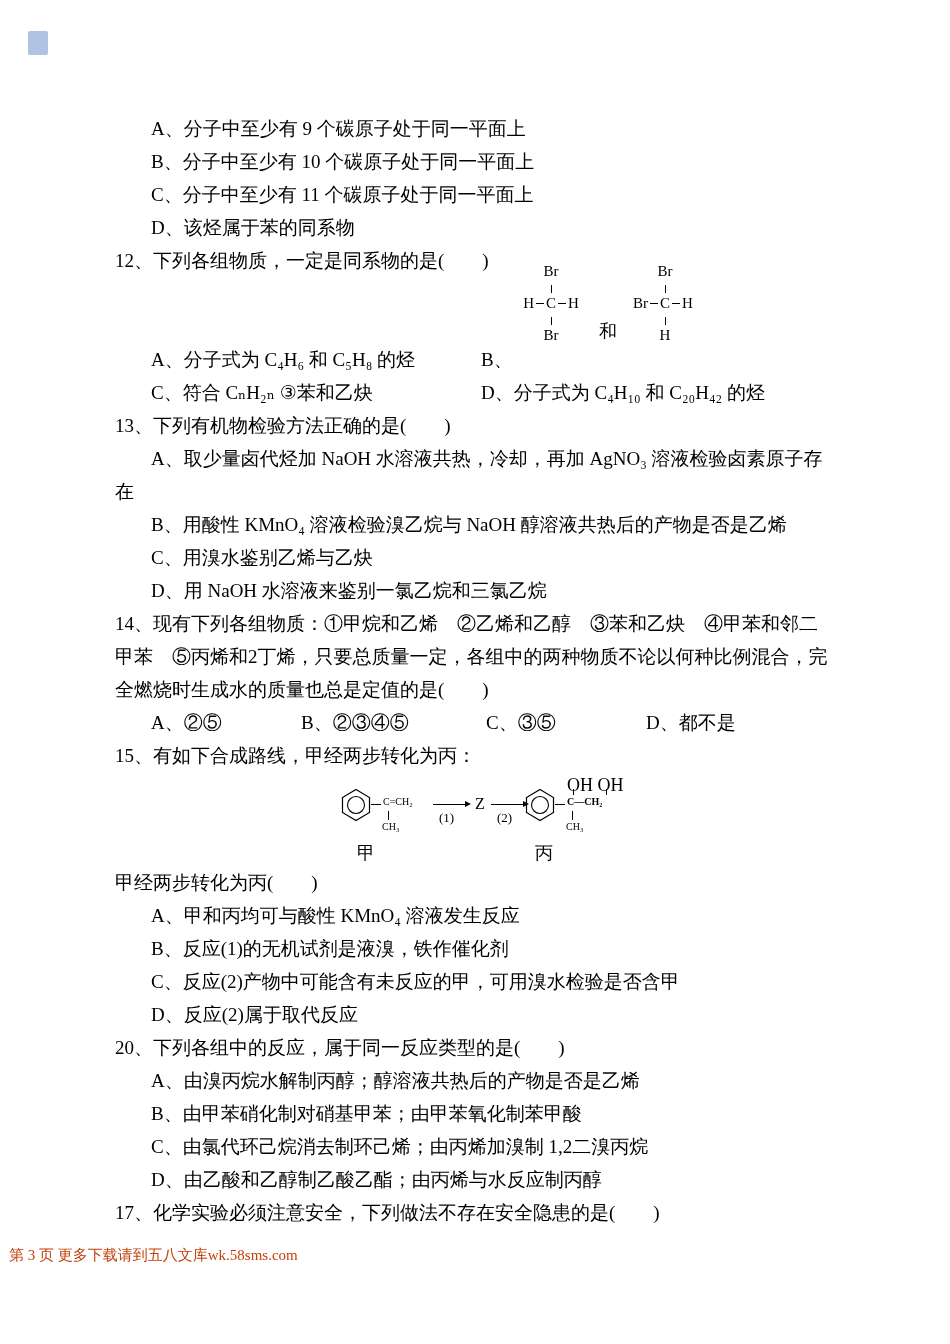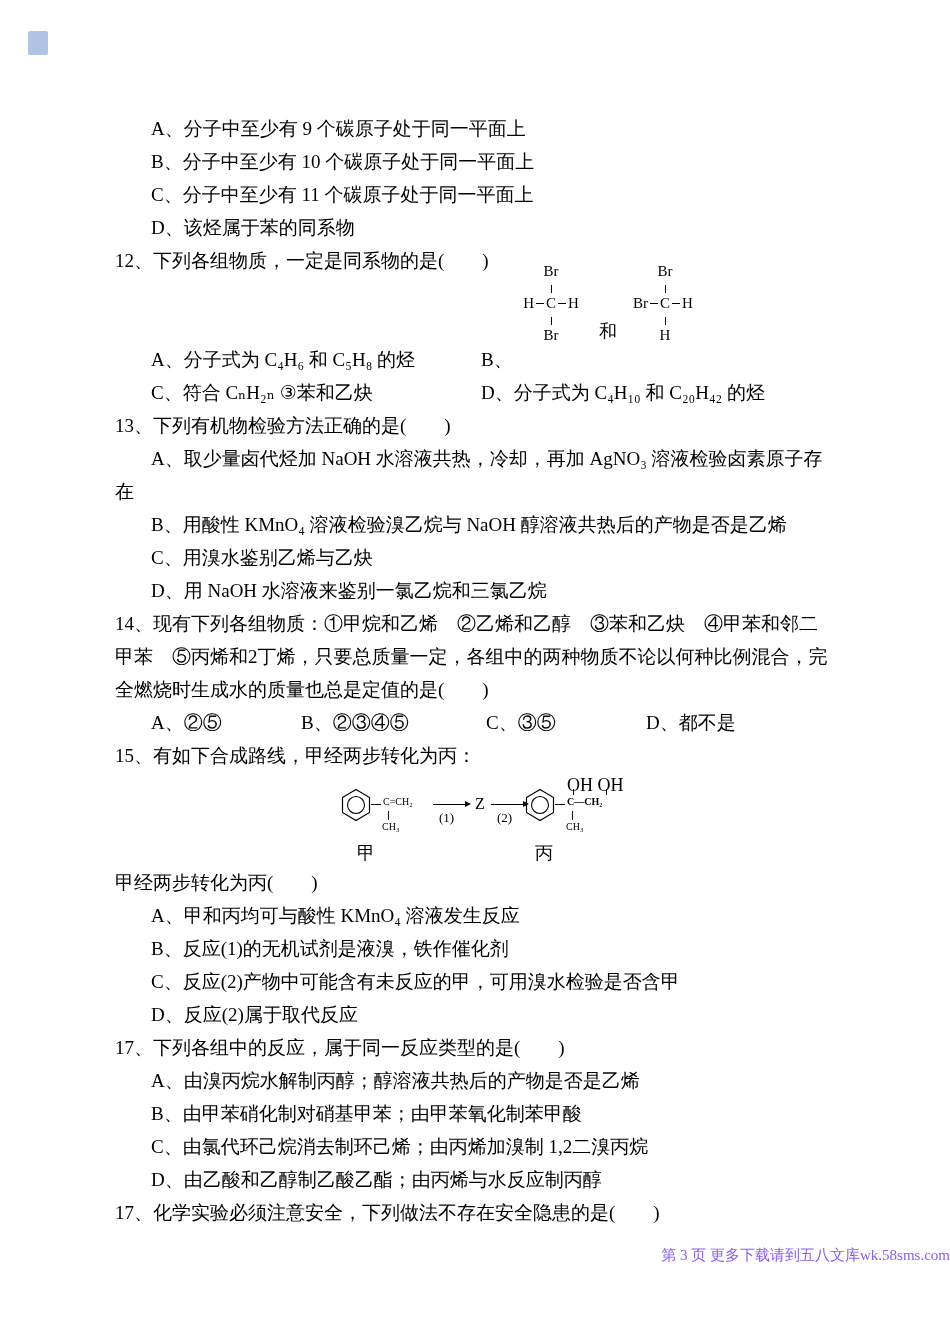--- a/index.html
+++ b/index.html
@@ -59,22 +59,22 @@
   .l2 { left:168px; }
   .zint { left:146px; top:22px; font-size:16px; }
   .bing-oh { left:238px; top:2px; font-size:18px; }
   .bvb1 { left:244px; top:15px; height:6px; }
   .bvb2 { left:277px; top:15px; height:6px; }
   .bing-chain { left:238px; top:23px;font-weight:bold; }
   .bvb3 { left:243px; top:37px; height:9px; }
   .bing-sub { left:237px; top:48px; }
   .n-bing { left:206px; top:70px; }
 
-  .footer { position:absolute; left:9px; right:0; top:1246px; text-align:right;
-    font-size:15px; color:#8b5cf6; }
+  .footer { position:absolute; left:9px; right:0; top:1246px; text-align:left;
+    font-size:15px; color:#c2410c; }
 </style>
 </head>
 <body>
 
 <div class="corner"></div>
 
 <div class="doc">
 
   <div class="ln indent">A、分子中至少有 9 个碳原子处于同一平面上</div>
   <div class="ln indent">B、分子中至少有 10 个碳原子处于同一平面上</div>
@@ -211,21 +211,21 @@
     <div class="stxt bing-sub">CH₃</div>
     <div class="sname n-bing">丙</div>
   </div>
 
   <div class="ln">甲经两步转化为丙(　　)</div>
   <div class="ln indent">A、甲和丙均可与酸性 KMnO₄ 溶液发生反应</div>
   <div class="ln indent">B、反应(1)的无机试剂是液溴，铁作催化剂</div>
   <div class="ln indent">C、反应(2)产物中可能含有未反应的甲，可用溴水检验是否含甲</div>
   <div class="ln indent">D、反应(2)属于取代反应</div>
 
-  <div class="ln">17、下列各组中的反应，属于同一反应类型的是(　　)</div>
+  <div class="ln">20、下列各组中的反应，属于同一反应类型的是(　　)</div>
   <div class="ln indent">A、由溴丙烷水解制丙醇；醇溶液共热后的产物是否是乙烯</div>
   <div class="ln indent">B、由甲苯硝化制对硝基甲苯；由甲苯氧化制苯甲酸</div>
   <div class="ln indent">C、由氯代环己烷消去制环己烯；由丙烯加溴制 1,2二溴丙烷</div>
   <div class="ln indent">D、由乙酸和乙醇制乙酸乙酯；由丙烯与水反应制丙醇</div>
 
   <div class="ln">17、化学实验必须注意安全，下列做法不存在安全隐患的是(　　)</div>
 
 </div>
 
 <div class="footer">第 3 页 更多下载请到五八文库wk.58sms.com</div>

